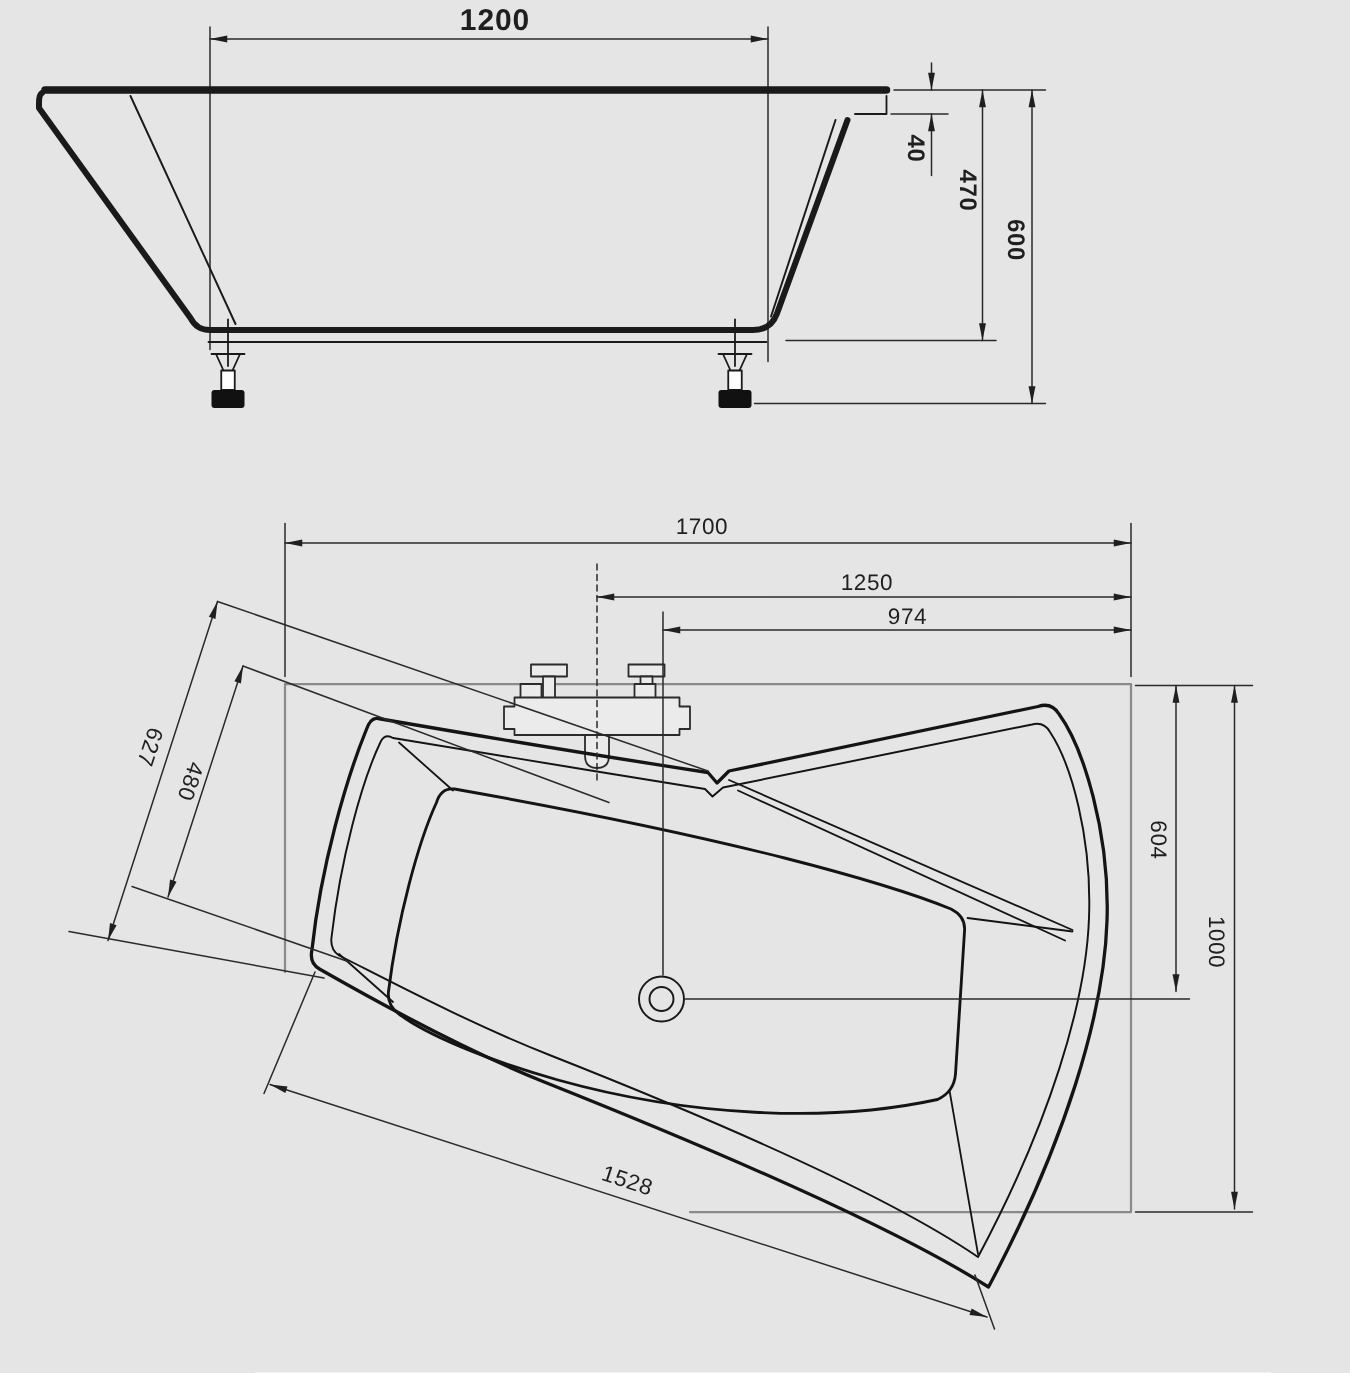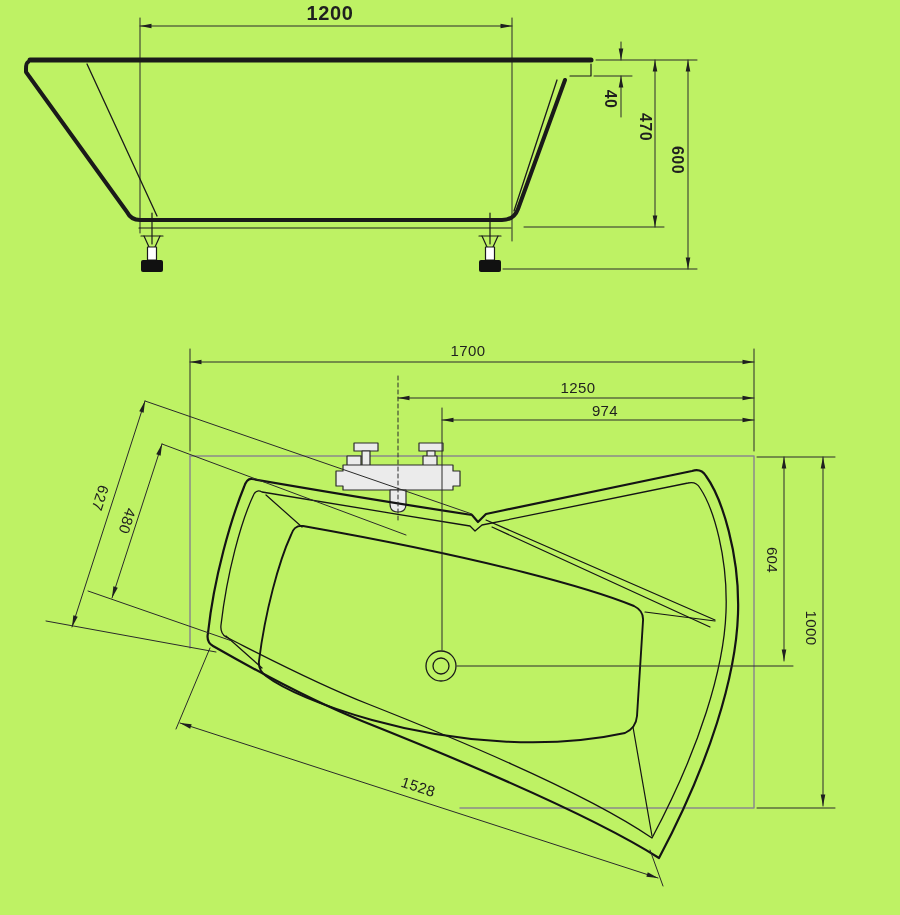--- a/index.html
+++ b/index.html
@@ -1,19 +1,19 @@
 <!DOCTYPE html>
 <html><head>
 <meta charset="utf-8">
 <style>
   html,body{margin:0;padding:0;background:#fff;}
   .sheet{
     position:relative;
     width:900px;height:915px;
-    background:#bef264;
+    background:#e5e5e5;
     font-family:"Liberation Sans", sans-serif;
     overflow:hidden;
   }
   svg{display:block;}
   text{fill:#1f1f1f;}
   .t-plan{font-size:15px;font-weight:400;letter-spacing:.4px;}
   .t-side{font-size:16px;font-weight:700;letter-spacing:.4px;}
   .t-side-big{font-size:20px;font-weight:700;letter-spacing:.6px;}
 </style>
 </head>

